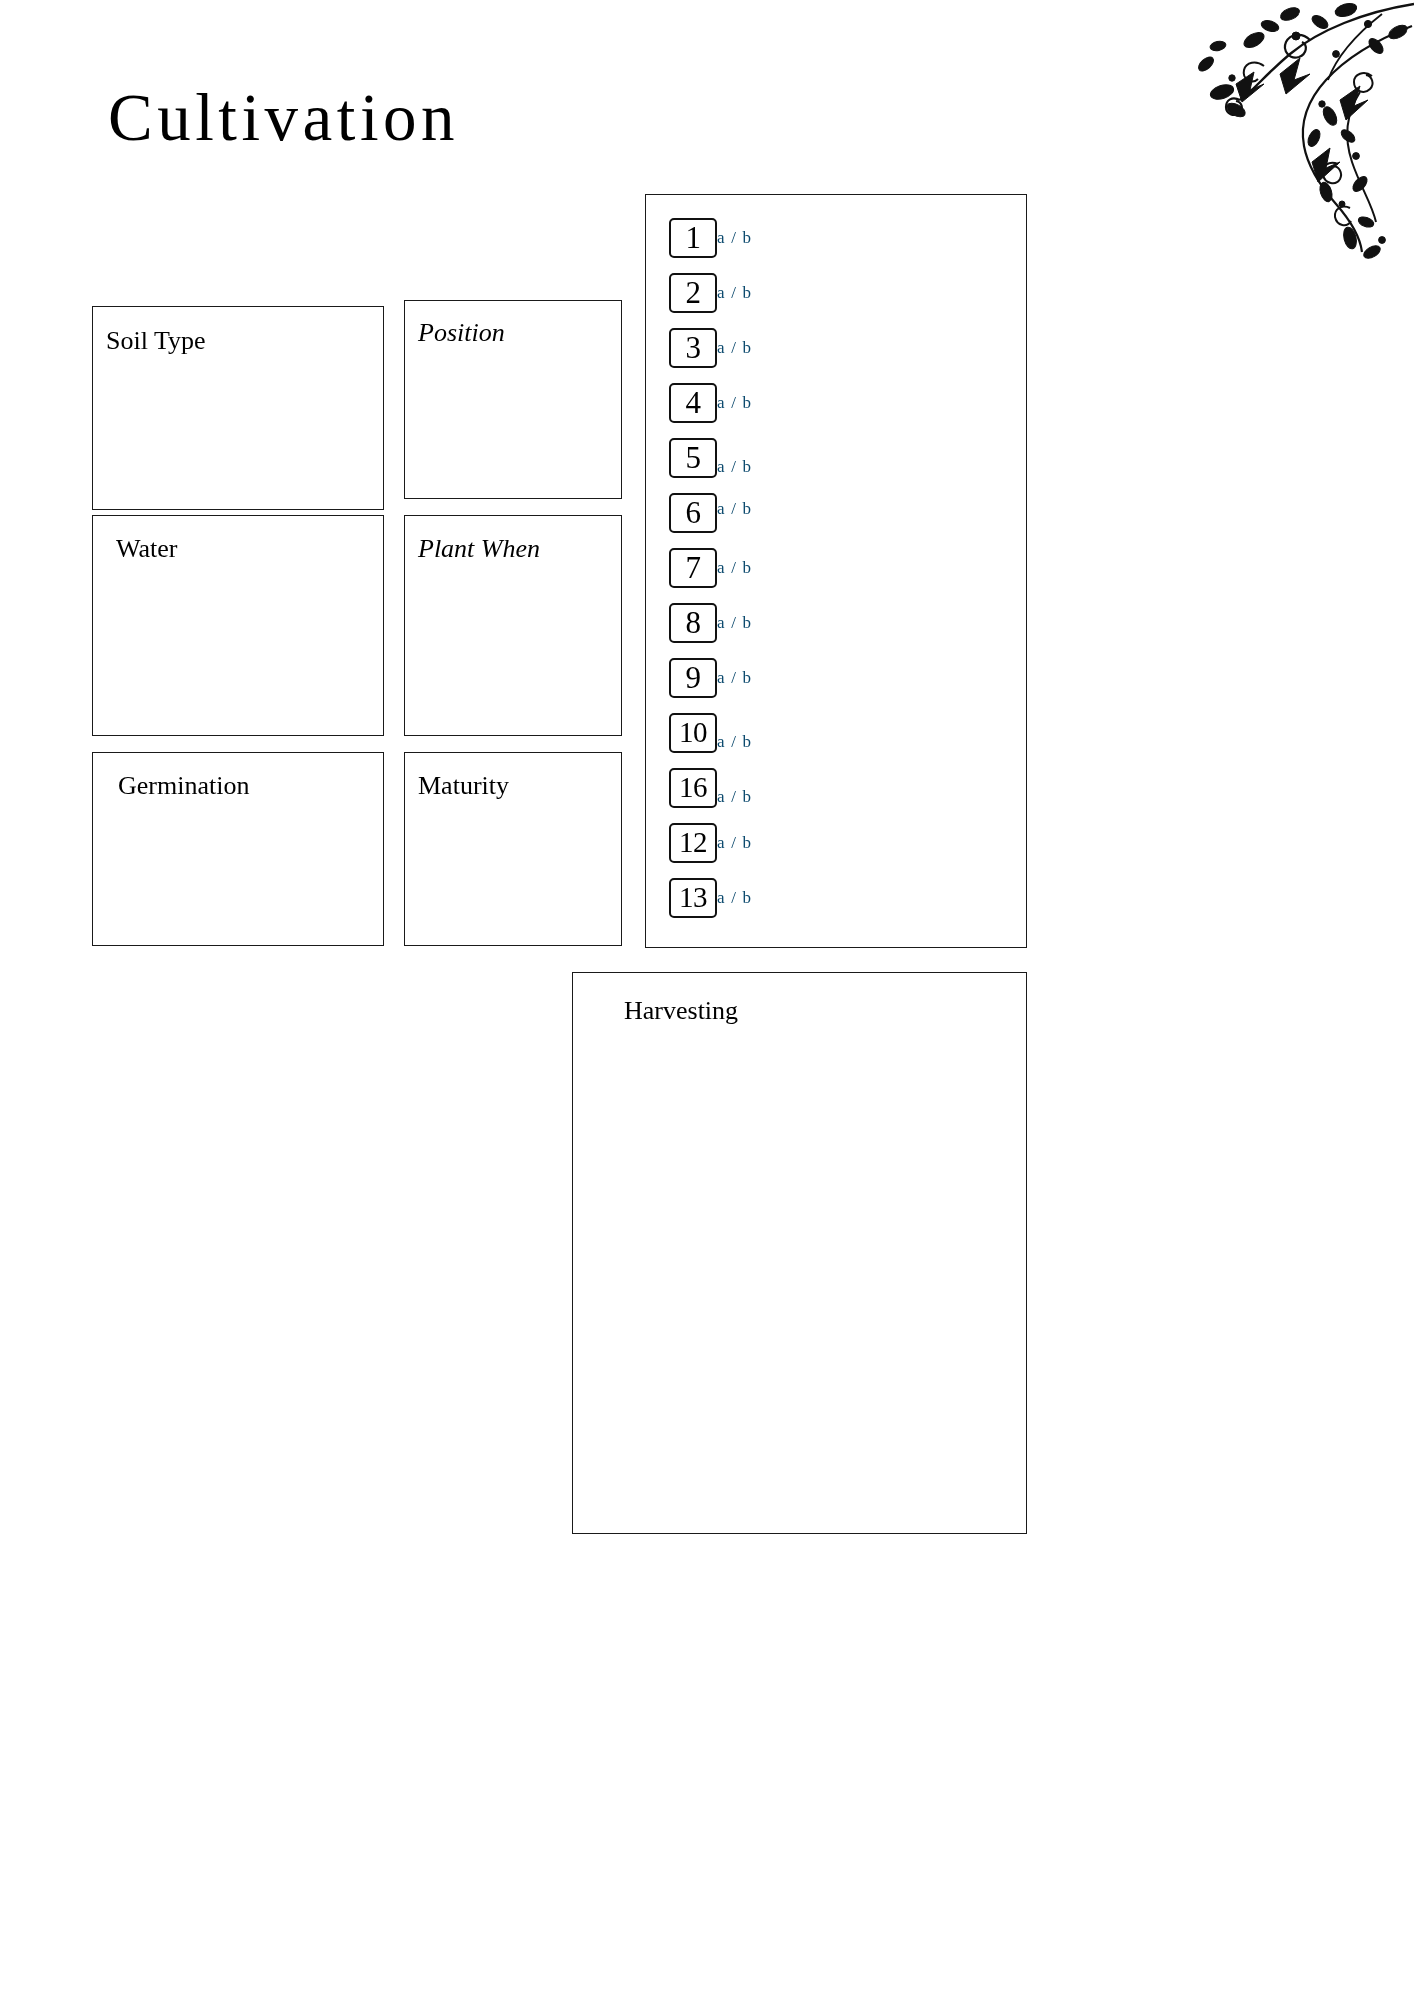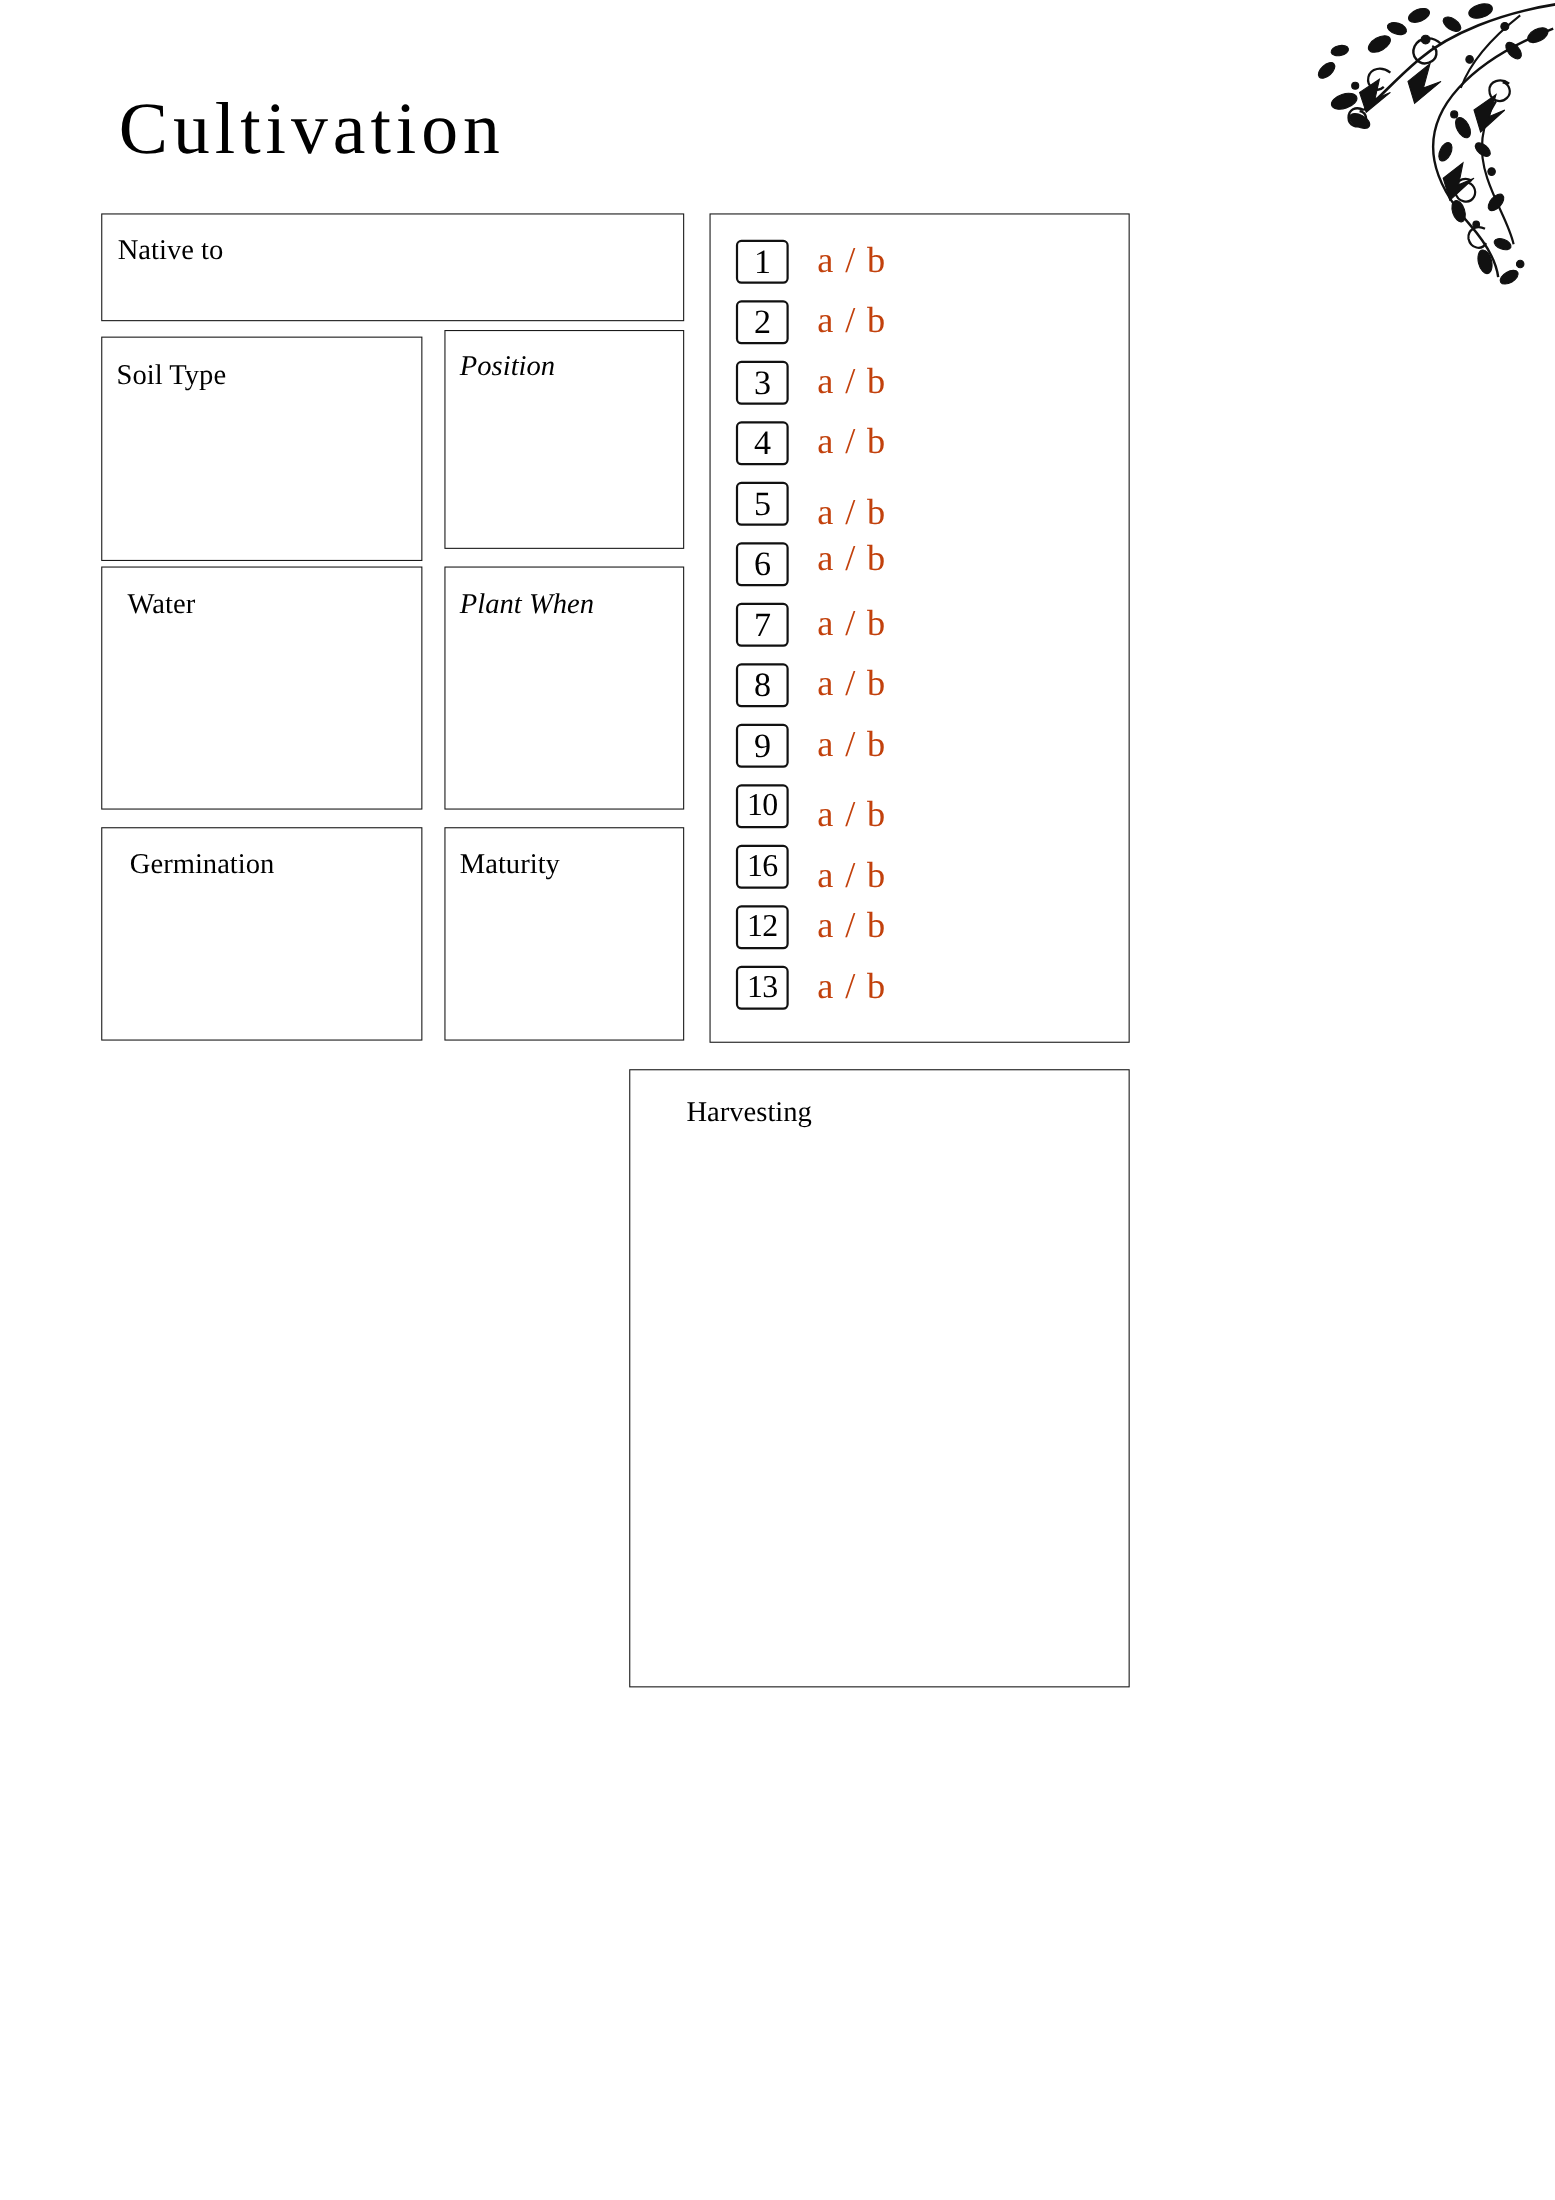--- a/index.html
+++ b/index.html
@@ -120,24 +120,23 @@
     font-size: 31px;
     line-height: 1;
     font-weight: 400;
     color: #000;
     flex: 0 0 auto;
     background: #fff;
     letter-spacing: -0.5px;
   }
   .num-chip.wide { font-size: 29px; }
   .ab-label {
-    margin-left: 26px;
-    font-size: 33px;
+    font-size: 17px;
     letter-spacing: 1.2px;
-    color: #c2410c;
+    color: #0c4a6e;
     white-space: nowrap;
   }
   
   .num-row.nudge-down .ab-label { position: relative; top: 9px; }
   .num-row.nudge-up   .ab-label { position: relative; top: -4px; }
 </style>
 </head>
 <body>
 
 <div class="page">
@@ -193,23 +192,20 @@
       <circle cx="208" cy="108" r="3.2"></circle>
       <circle cx="242" cy="160" r="3.4"></circle>
       <circle cx="228" cy="208" r="3"></circle>
       <circle cx="268" cy="244" r="3.4"></circle>
       <circle cx="118" cy="82" r="3.2"></circle>
     </g>
   </svg>
 
   <div class="page-title">Cultivation</div>
 
-  <div class="fieldbox" id="box-native">
-    <div class="field-label">Native to</div>
-  </div>
 
   <div class="fieldbox" id="box-soil">
     <div class="field-label">Soil Type</div>
   </div>
 
   <div class="fieldbox" id="box-position">
     <div class="field-label">Position</div>
   </div>
 
   <div class="fieldbox" id="box-water">

